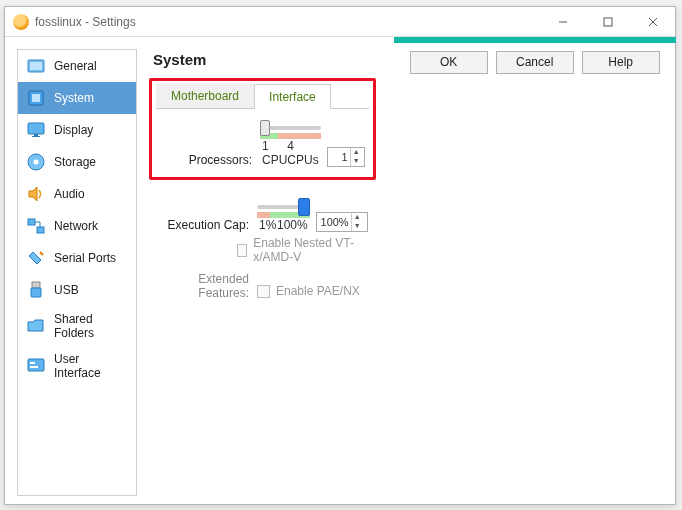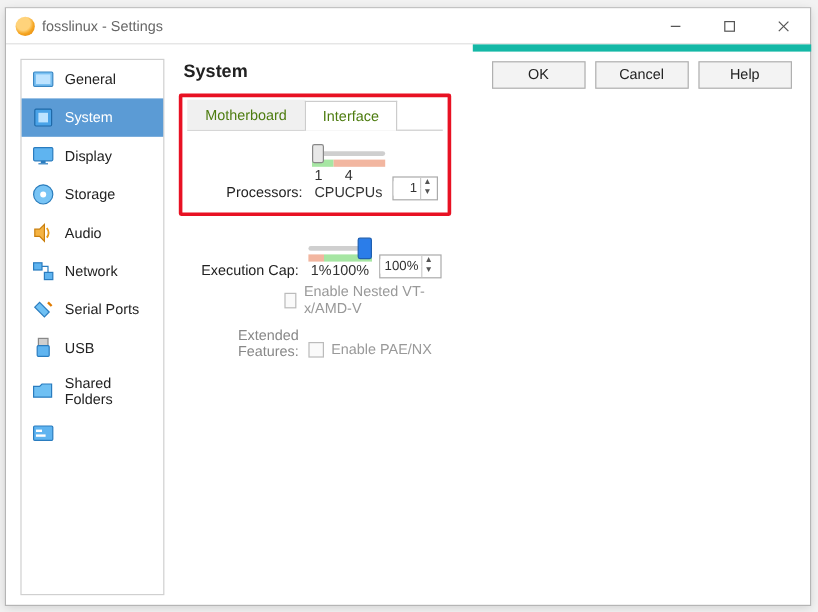--- a/index.html
+++ b/index.html
@@ -164,20 +164,21 @@
           <span>Shared Folders</span>
         </div>
         <div class="sbitem">
           <span class="sbicon">
               <svg width="20" height="20">
                 <rect x="2" y="3" width="16" height="12" rx="1" fill="#5fb4f0" stroke="#2a7cbf"></rect>
                 <rect x="4" y="6" width="5" height="2" fill="#fff"></rect>
                 <rect x="4" y="10" width="8" height="2" fill="#fff"></rect>
               </svg>
             </span>
+          <span>User Interface</span>
         </div>
       </div>
 
       <div class="main">
         <div class="mainhdr">System</div>
 
         <div class="redbox">
           <div class="tabs">
             <div class="tab">Motherboard</div>
             <div class="tab active">Interface</div>

